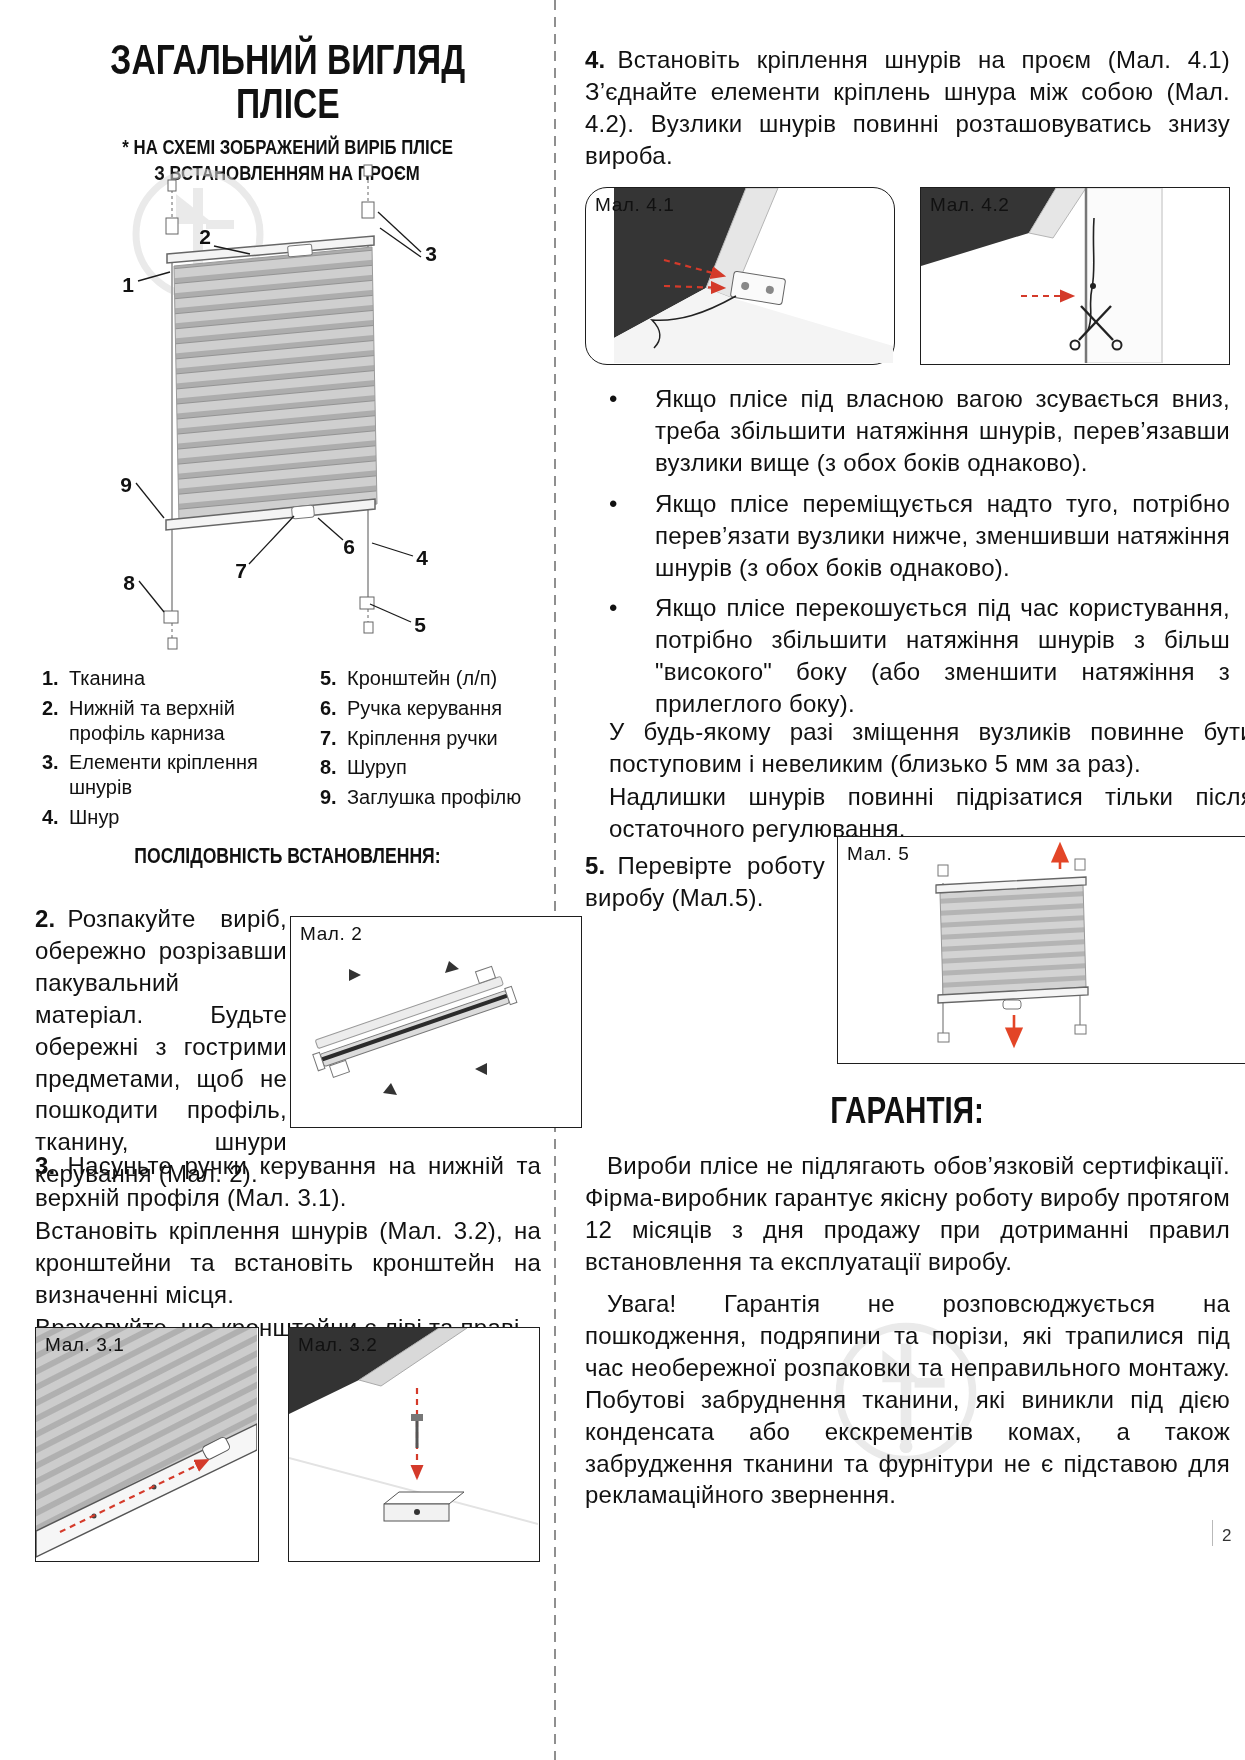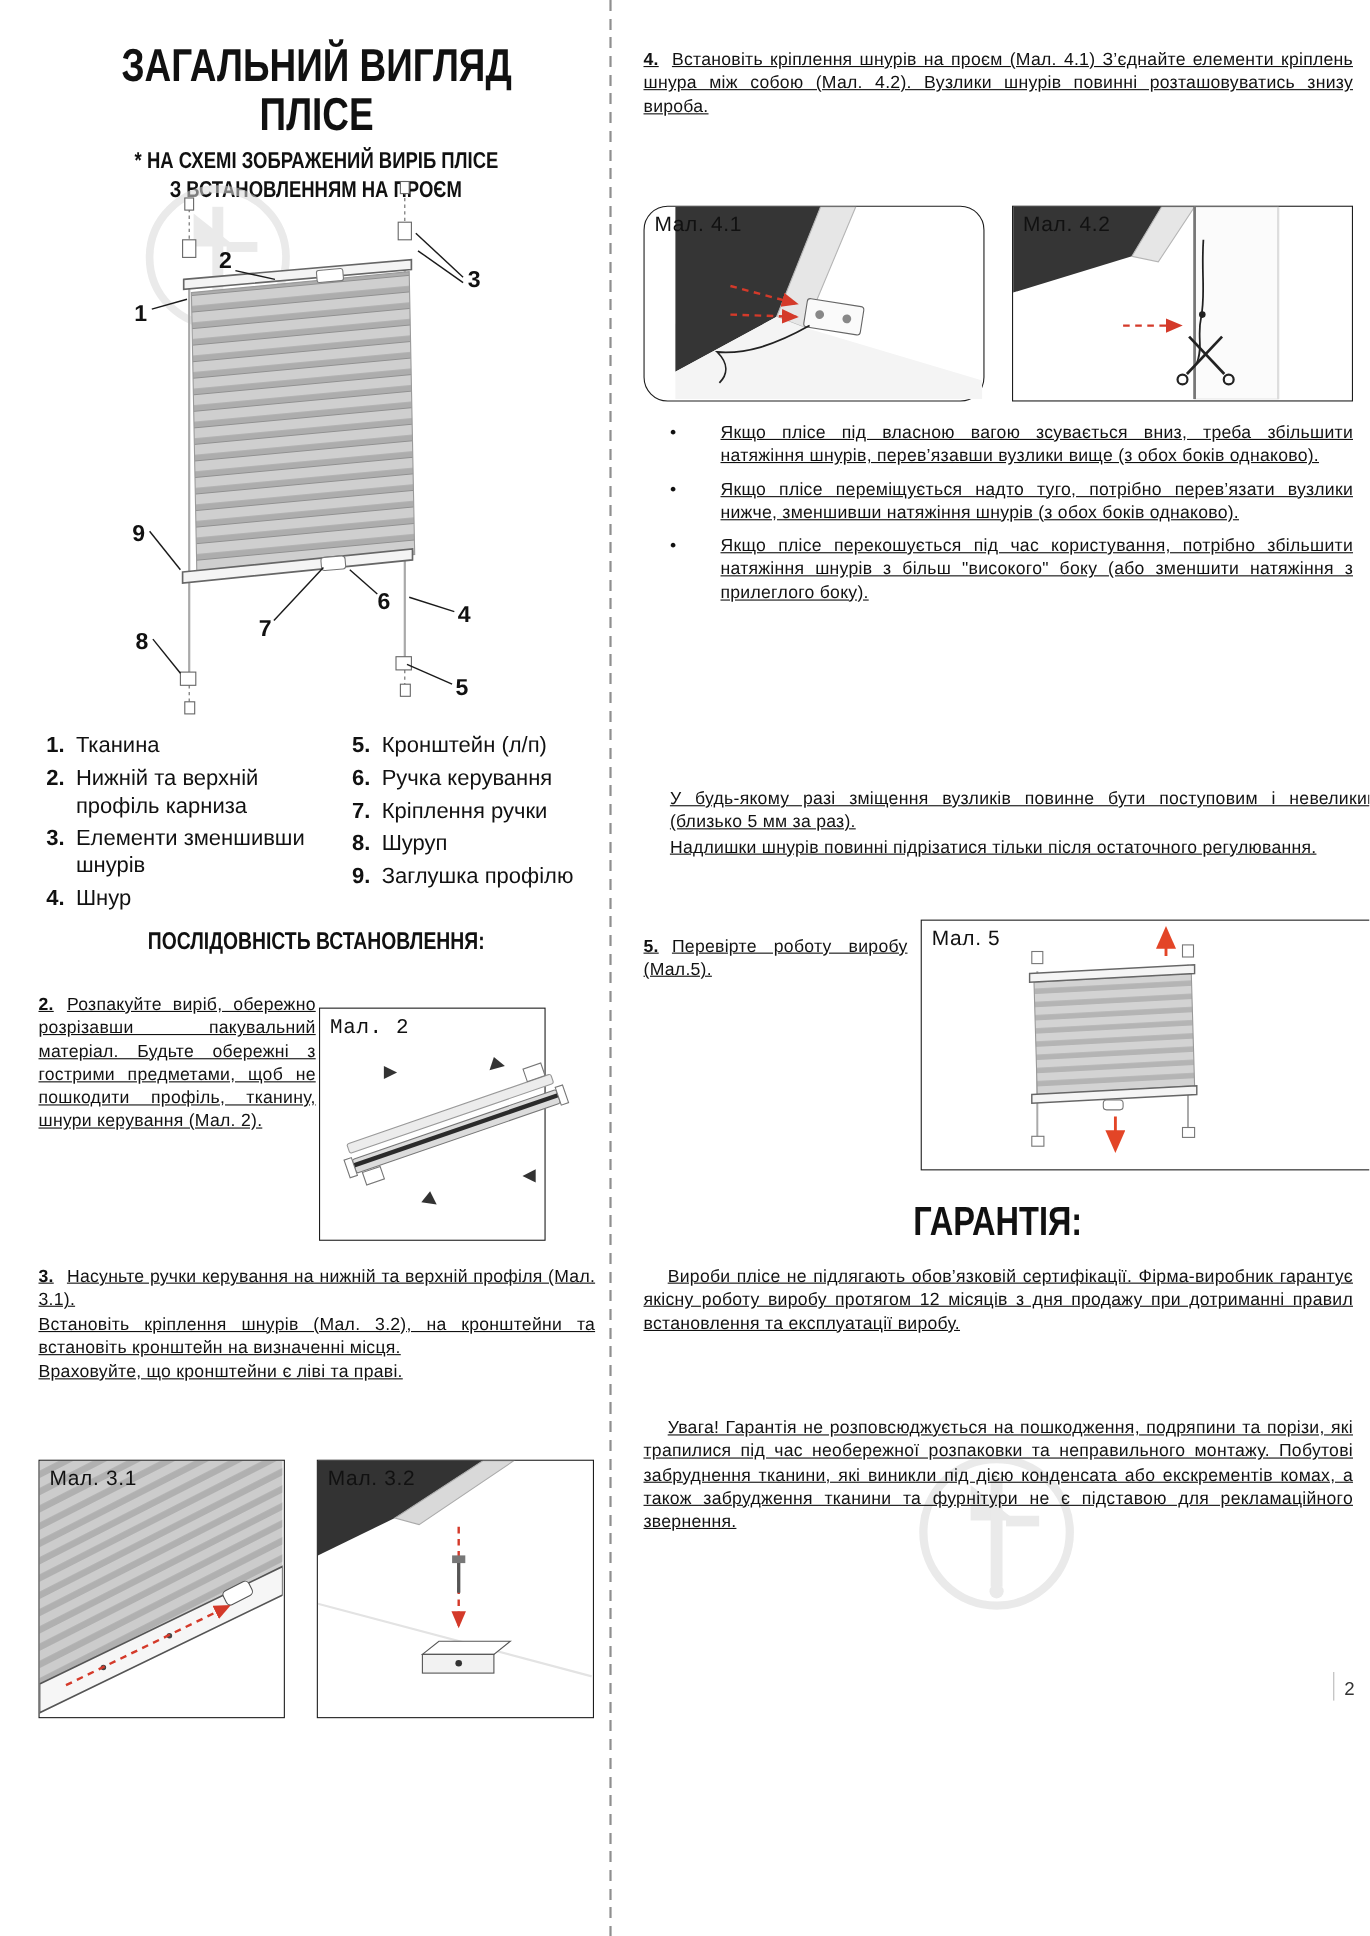--- a/index.html
+++ b/index.html
@@ -13,21 +13,21 @@
   .divider {
     position:absolute; left:554px; top:0; width:2px; height:1760px;
     background-image:repeating-linear-gradient(to bottom,#8f8f8f 0 10px,transparent 10px 17px);
   }
   .center { text-align:center; }
   .cond { display:inline-block; transform:scaleX(.8); transform-origin:50% 50%; white-space:nowrap; }
   .main-title { font-size:42px; font-weight:bold; line-height:1.04; }
   .subtitle  { font-size:21px; font-weight:bold; line-height:1.22; }
   .sec-title { font-size:22px; font-weight:bold; }
   .gar-title { font-size:37px; font-weight:bold; }
-  .body-text { font-size:16px; line-height:1.33; text-align:justify; letter-spacing:.25px;text-decoration:underline; }
+  .body-text { font-size:24px; line-height:1.33; text-align:justify; letter-spacing:.25px; }
   .stretch-last { text-align-last:justify; }
   .step-num { font-weight:bold; margin-right:12px; }
   .line-gap { margin-top:1px; }
   .indent { text-indent:22px; }
   .figbox { position:absolute; border:1.6px solid #1e1e1e; background:#fff; }
   .figlabel { position:absolute; left:9px; top:6px; font-size:19px; letter-spacing:.6px; z-index:2; }
   .figbox svg { position:absolute; left:0; top:0; }
   .legend { display:flex; gap:30px; font-size:20px; line-height:1.24; }
   .legend-col1 { width:248px; }
   .legend-col2 { width:226px; }
@@ -124,41 +124,41 @@
       <text x="211" y="416">7</text>
       <text x="99" y="428">8</text>
       <text x="96" y="330">9</text>
     </g>
   </svg>
 
   <div class="abs legend" style="left:42px;top:666px;">
     <div class="legend-col1">
       <div class="lg-item"><span class="lg-num">1.</span><span>Тканина</span></div>
       <div class="lg-item"><span class="lg-num">2.</span><span>Нижній та верхній профіль карниза</span></div>
-      <div class="lg-item"><span class="lg-num">3.</span><span>Елементи зменшивши шнурів</span></div>
+      <div class="lg-item"><span class="lg-num">3.</span><span>Елементи кріплення шнурів</span></div>
       <div class="lg-item"><span class="lg-num">4.</span><span>Шнур</span></div>
     </div>
     <div class="legend-col2">
       <div class="lg-item"><span class="lg-num">5.</span><span>Кронштейн (л/п)</span></div>
       <div class="lg-item"><span class="lg-num">6.</span><span>Ручка керування</span></div>
       <div class="lg-item"><span class="lg-num">7.</span><span>Кріплення ручки</span></div>
       <div class="lg-item"><span class="lg-num">8.</span><span>Шуруп</span></div>
       <div class="lg-item"><span class="lg-num">9.</span><span>Заглушка профілю</span></div>
     </div>
   </div>
 
   <div class="abs center sec-title" style="left:30px;top:843px;width:515px;">
     <span class="cond">ПОСЛІДОВНІСТЬ ВСТАНОВЛЕННЯ:</span>
   </div>
 
   <p class="abs body-text" style="left:35px;top:903px;width:252px;">
     <b class="step-num">2.</b><span>Розпакуйте виріб, обережно розрізавши пакувальний матеріал. Будьте обережні з гострими предметами, щоб не пошкодити профіль, тканину, шнури керування (Мал. 2).</span>
   </p>
 
-  <div class="figbox" style="left:290px;top:916px;width:206px;height:212px;font-family:Liberation Mono, monospace;">
+  <div class="figbox" style="left:290px;top:916px;width:292px;height:212px;">
     <span class="figlabel">Мал. 2</span>
     <svg width="247" height="209" viewBox="0 0 247 209">
       <g transform="translate(124,112) rotate(-19)">
         <rect x="-98" y="-22" width="196" height="9" rx="2" fill="#ececec" stroke="#999"></rect>
         <rect x="-98" y="-7" width="196" height="13" rx="2" fill="#dcdcdc" stroke="#777"></rect>
         <rect x="-98" y="-3.5" width="196" height="4" fill="#2b2b2b"></rect>
         <rect x="-105" y="-9" width="7" height="17" fill="#fff" stroke="#777"></rect>
         <rect x="98" y="-9" width="7" height="17" fill="#fff" stroke="#777"></rect>
       </g>
       <polygon points="58,52 70,58 58,64" fill="#333"></polygon>

